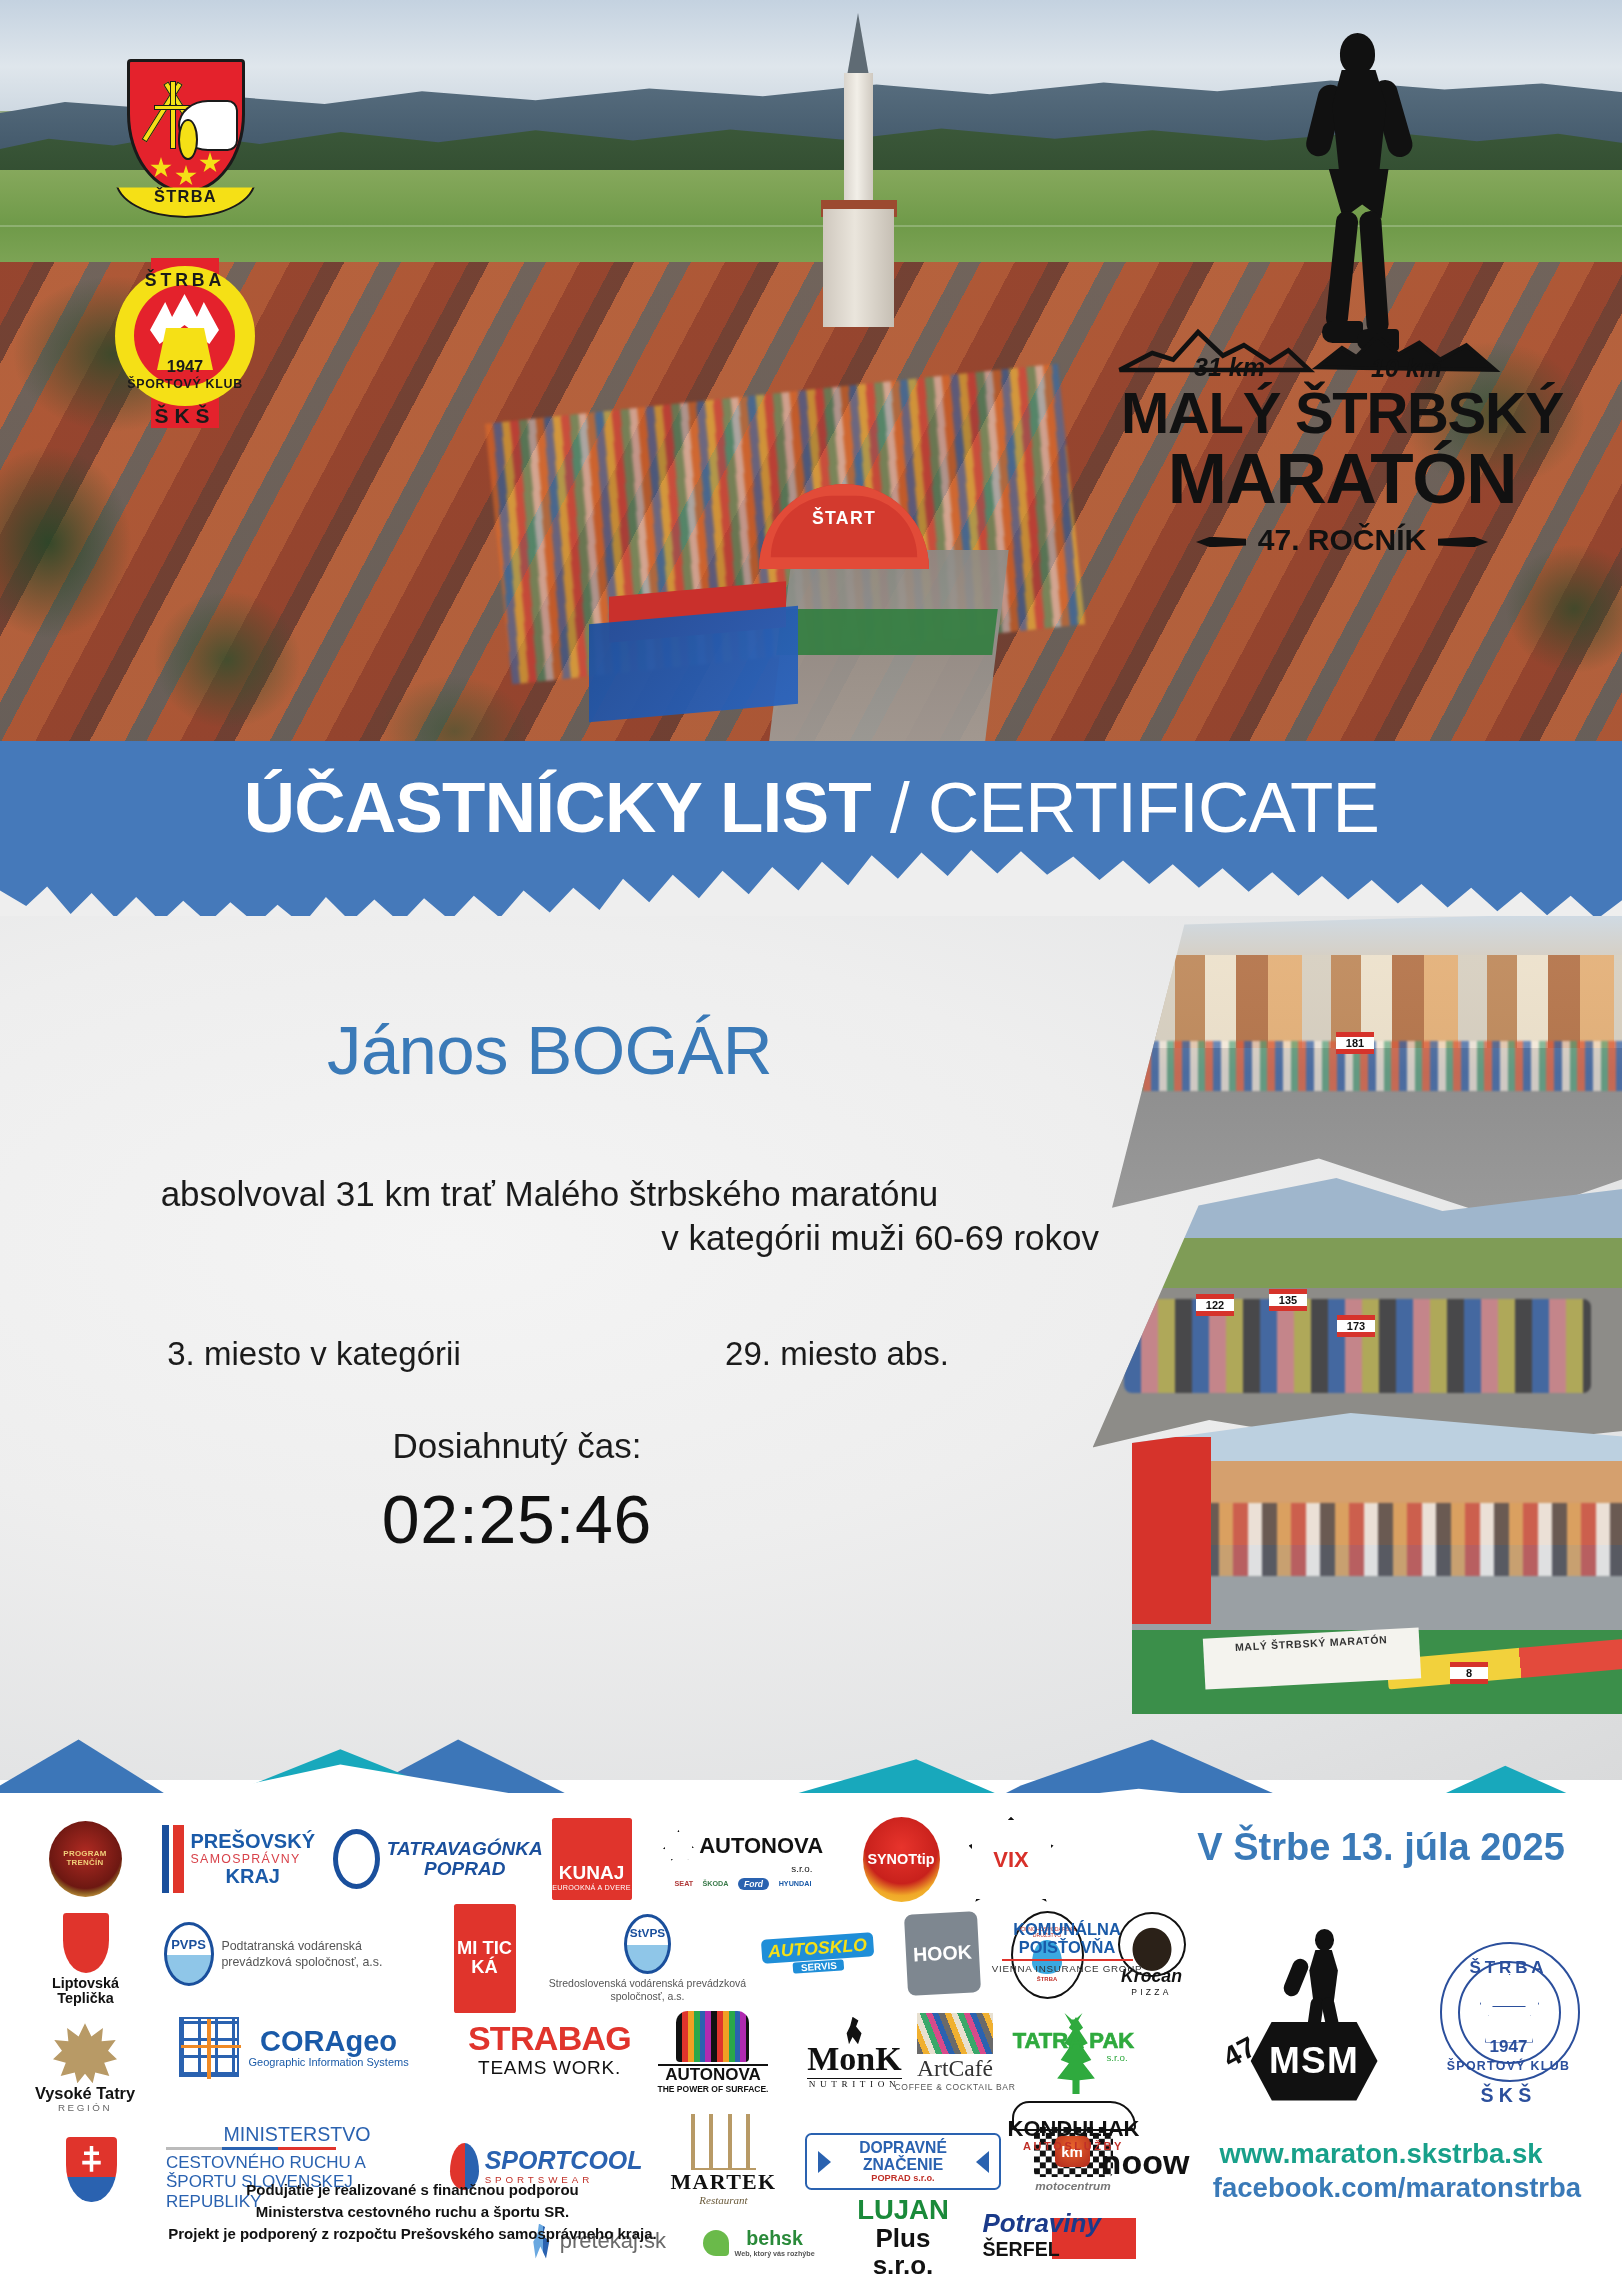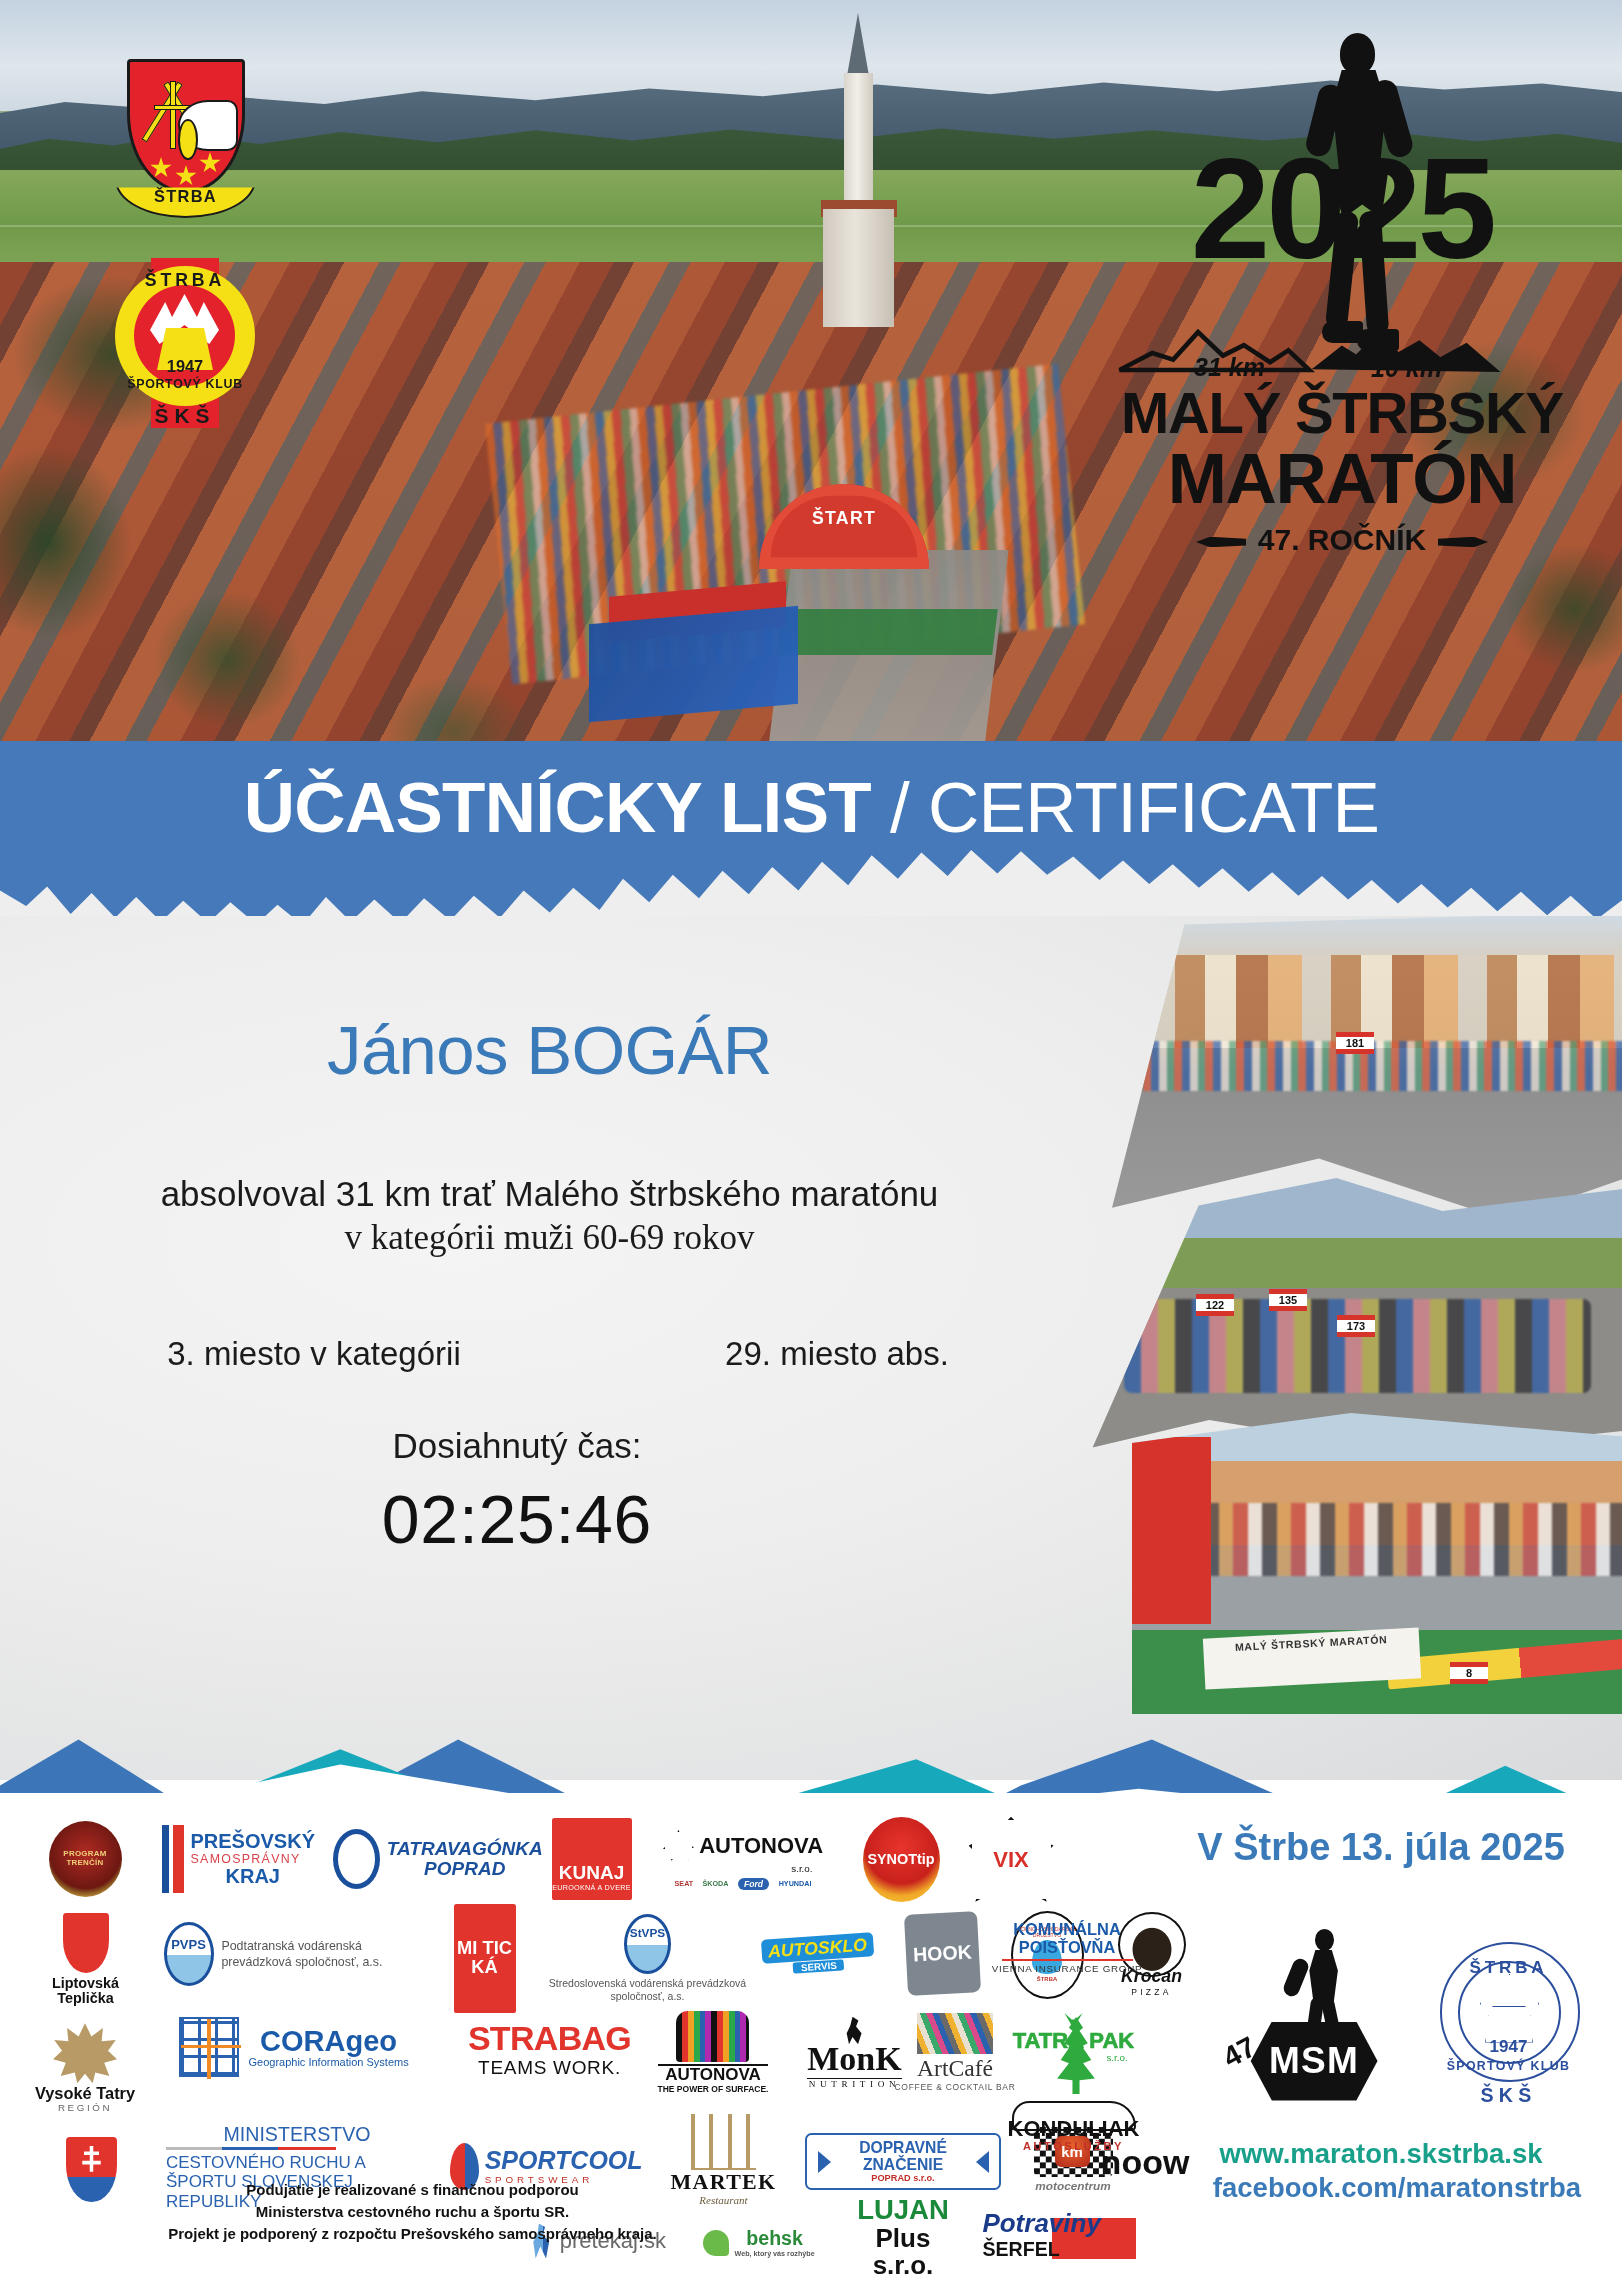--- a/index.html
+++ b/index.html
@@ -291,22 +291,22 @@
 
   .cert-name {
     position:absolute; left:0; top:95px; width:1099px; text-align:center;
     font-size:69px; color:#3a7ab8; font-weight:normal; letter-spacing:-0.7px;
   }
   .cert-line1 {
     position:absolute; left:0; top:258px; width:1099px; text-align:center;
     font-size:35px; color:#1b1b1b;
   }
   .cert-line2 {
-    position:absolute; left:0; top:302px; width:1099px; text-align:center;
-    font-size:35px; color:#1b1b1b;font-family:Liberation Serif, serif;
+    position:absolute; left:0; top:302px; width:1099px; text-align:right;
+    font-size:35px; color:#1b1b1b;
   }
   .cert-place-cat {
     position:absolute; left:111px; top:419px; width:406px; text-align:center;
     font-size:33px; color:#1b1b1b;
   }
   .cert-place-abs {
     position:absolute; left:654px; top:419px; width:366px; text-align:center;
     font-size:33px; color:#1b1b1b;
   }
   .cert-timelabel {
@@ -541,21 +541,20 @@
       <span class="mr-arm-l"></span>
         <span class="mr-arm-r"></span>
       <span class="mr-head"></span>
         <span class="mr-torso"></span>
       <span class="mr-shorts"></span>
       <span class="mr-leg-l"></span>
         <span class="mr-leg-r"></span>
       <span class="mr-shoe-l"></span>
         <span class="mr-shoe-r"></span>
     </div>
-    <div class="mara-year">2025</div>
     <div class="mara-dist">
       <svg viewBox="0 0 700 120">
         <path d="M10 96 L60 70 L92 80 L130 38 L168 74 L200 58 L240 84 L268 66 L300 96 Z" fill="none" stroke="#111" stroke-width="7"></path>
         <path d="M312 92 L350 62 L372 76 L404 44 L436 72 L468 54 L500 80 L540 58 L584 96 Z" fill="#111" stroke="#111" stroke-width="6"></path>
       </svg>
       <span class="dist-lab l">31 km</span>
       <span class="dist-lab r">10 km</span>
     </div>
     <div class="mara-name1">MALÝ ŠTRBSKÝ</div>
     <div class="mara-name2">MARATÓN</div>

